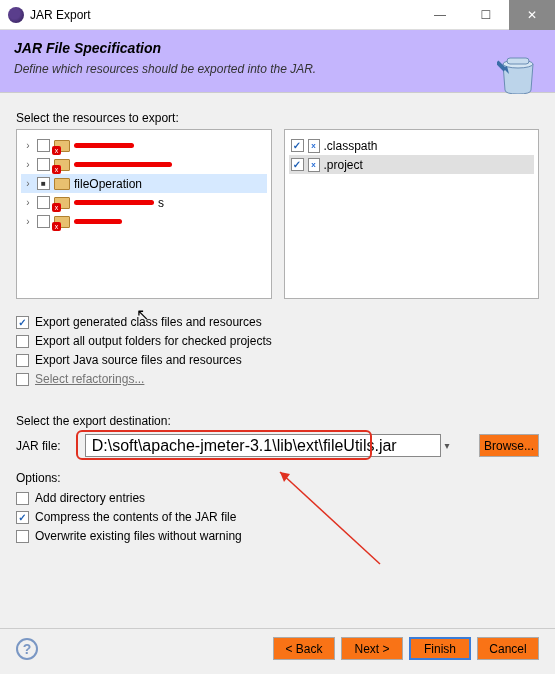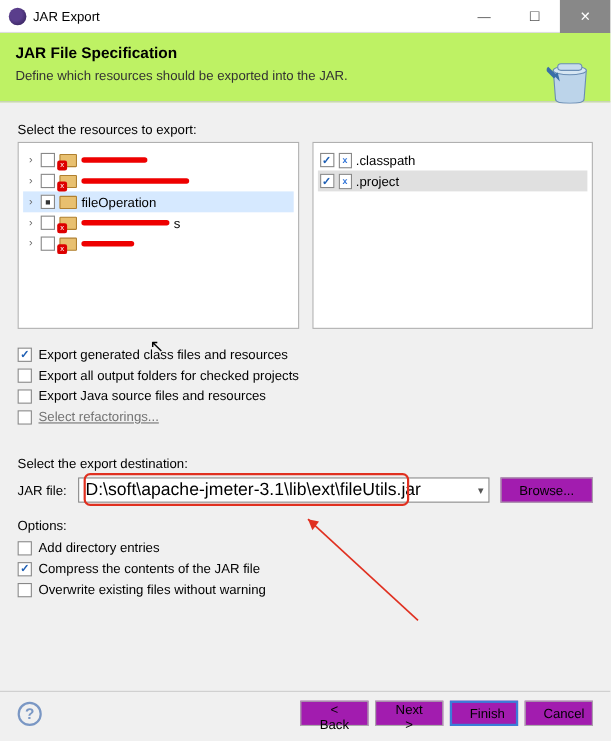--- a/index.html
+++ b/index.html
@@ -30,24 +30,25 @@
   }
   .titlebar .title { flex: 1; }
   .winbtns { display: flex; position: absolute; right: 0; top: 0; }
   .winbtn {
     width: 46px; height: 30px;
     display: flex; align-items: center; justify-content: center;
     color: #555;
   }
   .winbtn.close { background: #888; color: #fff; }
   .header {
-    background: #bef264;
+    background: #c4b5fd;
     padding: 10px 14px 16px;
     border-bottom: 1px solid #ccc;
     position: relative;
+    font-style: italic;
   }
   .header h1 { font-size: 14px; font-weight: bold; margin: 0 0 6px; }
   .header .desc { color: #333; font-size: 12px; }
   .jar-icon {
     position: absolute; right: 16px; top: 18px;
     width: 42px; height: 46px;
   }
   .content { padding: 12px 16px; }
   .label { margin: 6px 0 4px; }
   .panes {
@@ -126,21 +127,21 @@
   .options-block { margin-top: 14px; }
   .opt {
     display: flex; align-items: center;
     gap: 6px;
     padding: 2px 0;
     margin: 1px 0;
   }
   .opt .link { color: #737373; text-decoration: underline; cursor: pointer; }
   .dest-row {
     display: flex; align-items: center;
-    gap: 10px; margin-top: 6px;
+    gap: 24px; margin-top: 6px;
   }
   .dest-row input[type=text] {
     flex: 1; height: 23px;
     border: 1px solid #888;
     padding: 0 6px;
     font-size: 16px;
   }
   .dest-row .combo-arrow {
     width: 16px;
     text-align: center;
@@ -151,22 +152,22 @@
   }
   .dest-highlight {
     position: absolute;
     border: 2px solid #e03020;
     border-radius: 6px;
     pointer-events: none;
   }
   .btn {
     height: 23px;
     border: 1px solid #aaa;
-    background: #a21caf;
-    padding: 0 16px;
+    background: #f97316;
+    padding: 0 4px;
     font-size: 12px;
     cursor: pointer;
   }
   .footer {
     position: absolute;
     bottom: 0; left: 0; right: 0;
     border-top: 1px solid #ccc;
     padding: 8px 16px 14px;
     display: flex;
     align-items: center;

